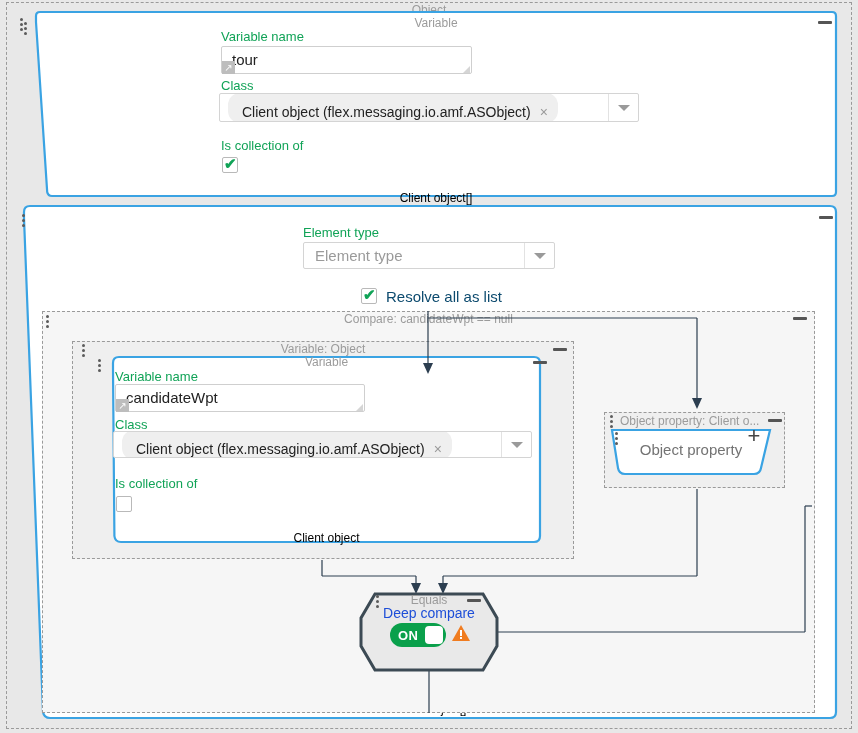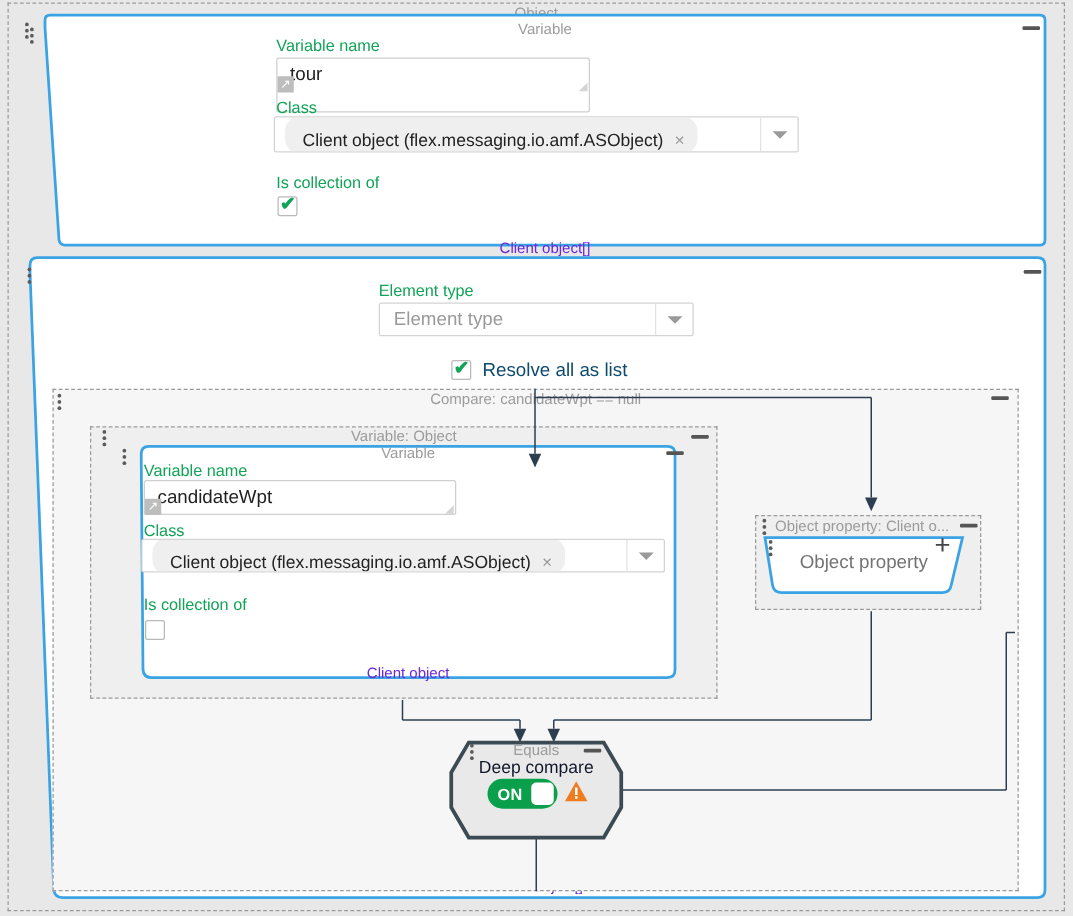--- a/index.html
+++ b/index.html
@@ -33,21 +33,21 @@
     color:#9b9b9b;
     font-size:12px;
     line-height:14px;
     white-space:nowrap;
     pointer-events:none;
   }
   .node-footer{
     position:absolute;
     left:0;right:0;
     text-align:center;
-    color:#6d28d9;
+    color:#000000;
     font-size:12px;
     line-height:14px;
     white-space:nowrap;
   }
 
   
   .grip{
     position:absolute;
     width:4px;height:16px;
   }
@@ -202,21 +202,21 @@
   </svg>
   <div class="node-title" style="left:36px;top:16px;width:800px;">Variable</div>
   <div class="grip" style="left:24px;top:22px;">
     <i></i>
       <i></i>
       <i></i>
   </div>
   <div class="minimize" style="left:818px;top:17px;"></div>
 
   <div class="flabel" style="left:221px;top:29px;">Variable name</div>
-  <div class="tinput" style="left:221px;top:46px;width:251px;height:44px;">tour</div>
+  <div class="tinput" style="left:221px;top:46px;width:251px;height:28px;">tour</div>
   <div class="resize-tl" style="left:222px;top:61px;">↗</div>
   <div class="resize-br" style="left:463px;top:66px;"></div>
 
   <div class="flabel" style="left:221px;top:78px;">Class</div>
   <div class="selbox" style="left:219px;top:93px;width:420px;height:29px;">
     <div class="body">
       <span class="chip">
         <span>Client object (flex.messaging.io.amf.ASObject)</span>
         <span class="x">×</span>
       </span>
@@ -357,21 +357,21 @@
   <svg class="trap-svg" width="858" height="733" style="left:0;top:0;">
     <path d="M 375,594 L 483,594 L 497,618 L 497,646 L 483,670 L 375,670 L 361,646 L 361,618 Z" fill="#e9e9e9" stroke="#3c4a54" stroke-width="3"></path>
   </svg>
   <div class="node-title" style="left:361px;top:593px;width:136px;">Equals</div>
   <div class="grip" style="left:376px;top:595px;">
     <i></i>
       <i></i>
       <i></i>
   </div>
   <div class="minimize" style="left:467px;top:595px;"></div>
-  <div class="node-title greentext" style="left:361px;top:605px;width:136px;color:#0f172a;font-size:14px;line-height:16px;">Deep compare</div>
+  <div class="node-title greentext" style="left:361px;top:605px;width:136px;color:#1d4ed8;font-size:14px;line-height:16px;">Deep compare</div>
 
   <div class="toggle" style="left:390px;top:623px;">
     <span class="t-on">ON</span>
     <span class="knob"></span>
   </div>
   <div class="warn" style="left:452px;top:625px;">
     <svg width="18" height="17" viewBox="0 0 18 17">
       <path d="M9 0 L18 16 L0 16 Z" fill="#f07c20"></path>
       <rect x="8" y="5" width="2" height="6" fill="#fff"></rect>
       <rect x="8" y="12" width="2" height="2" fill="#fff"></rect>

